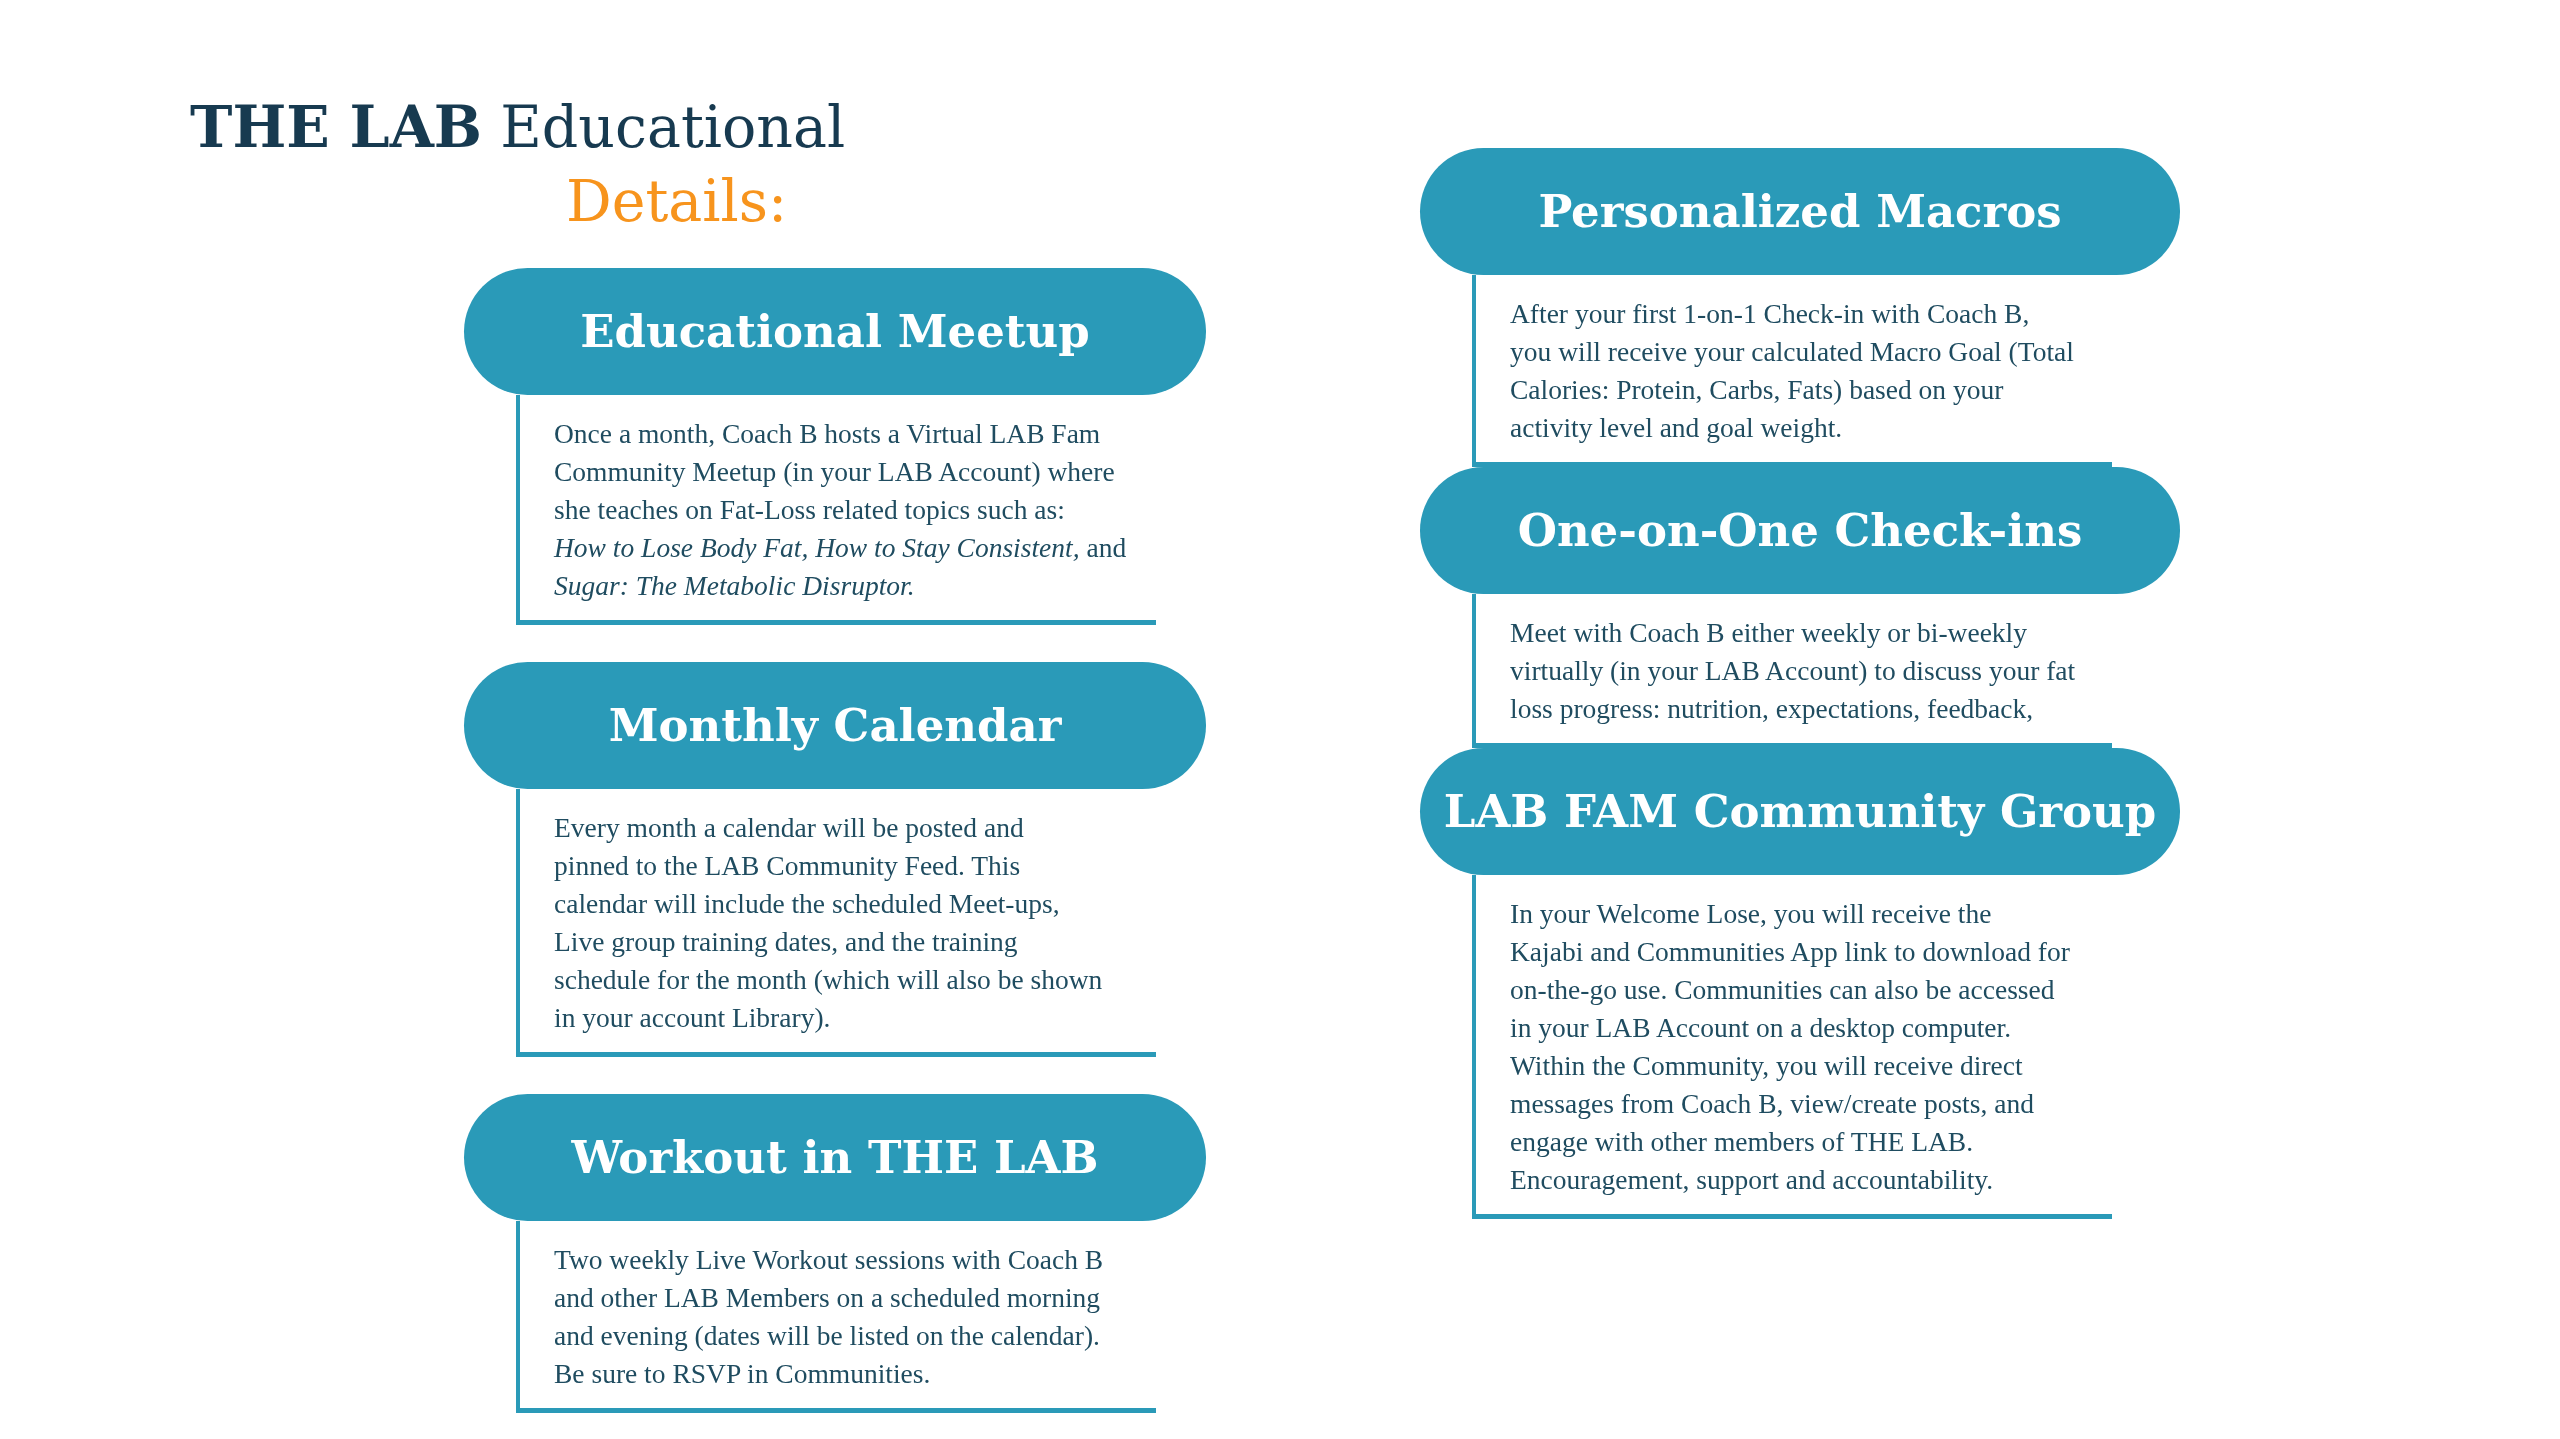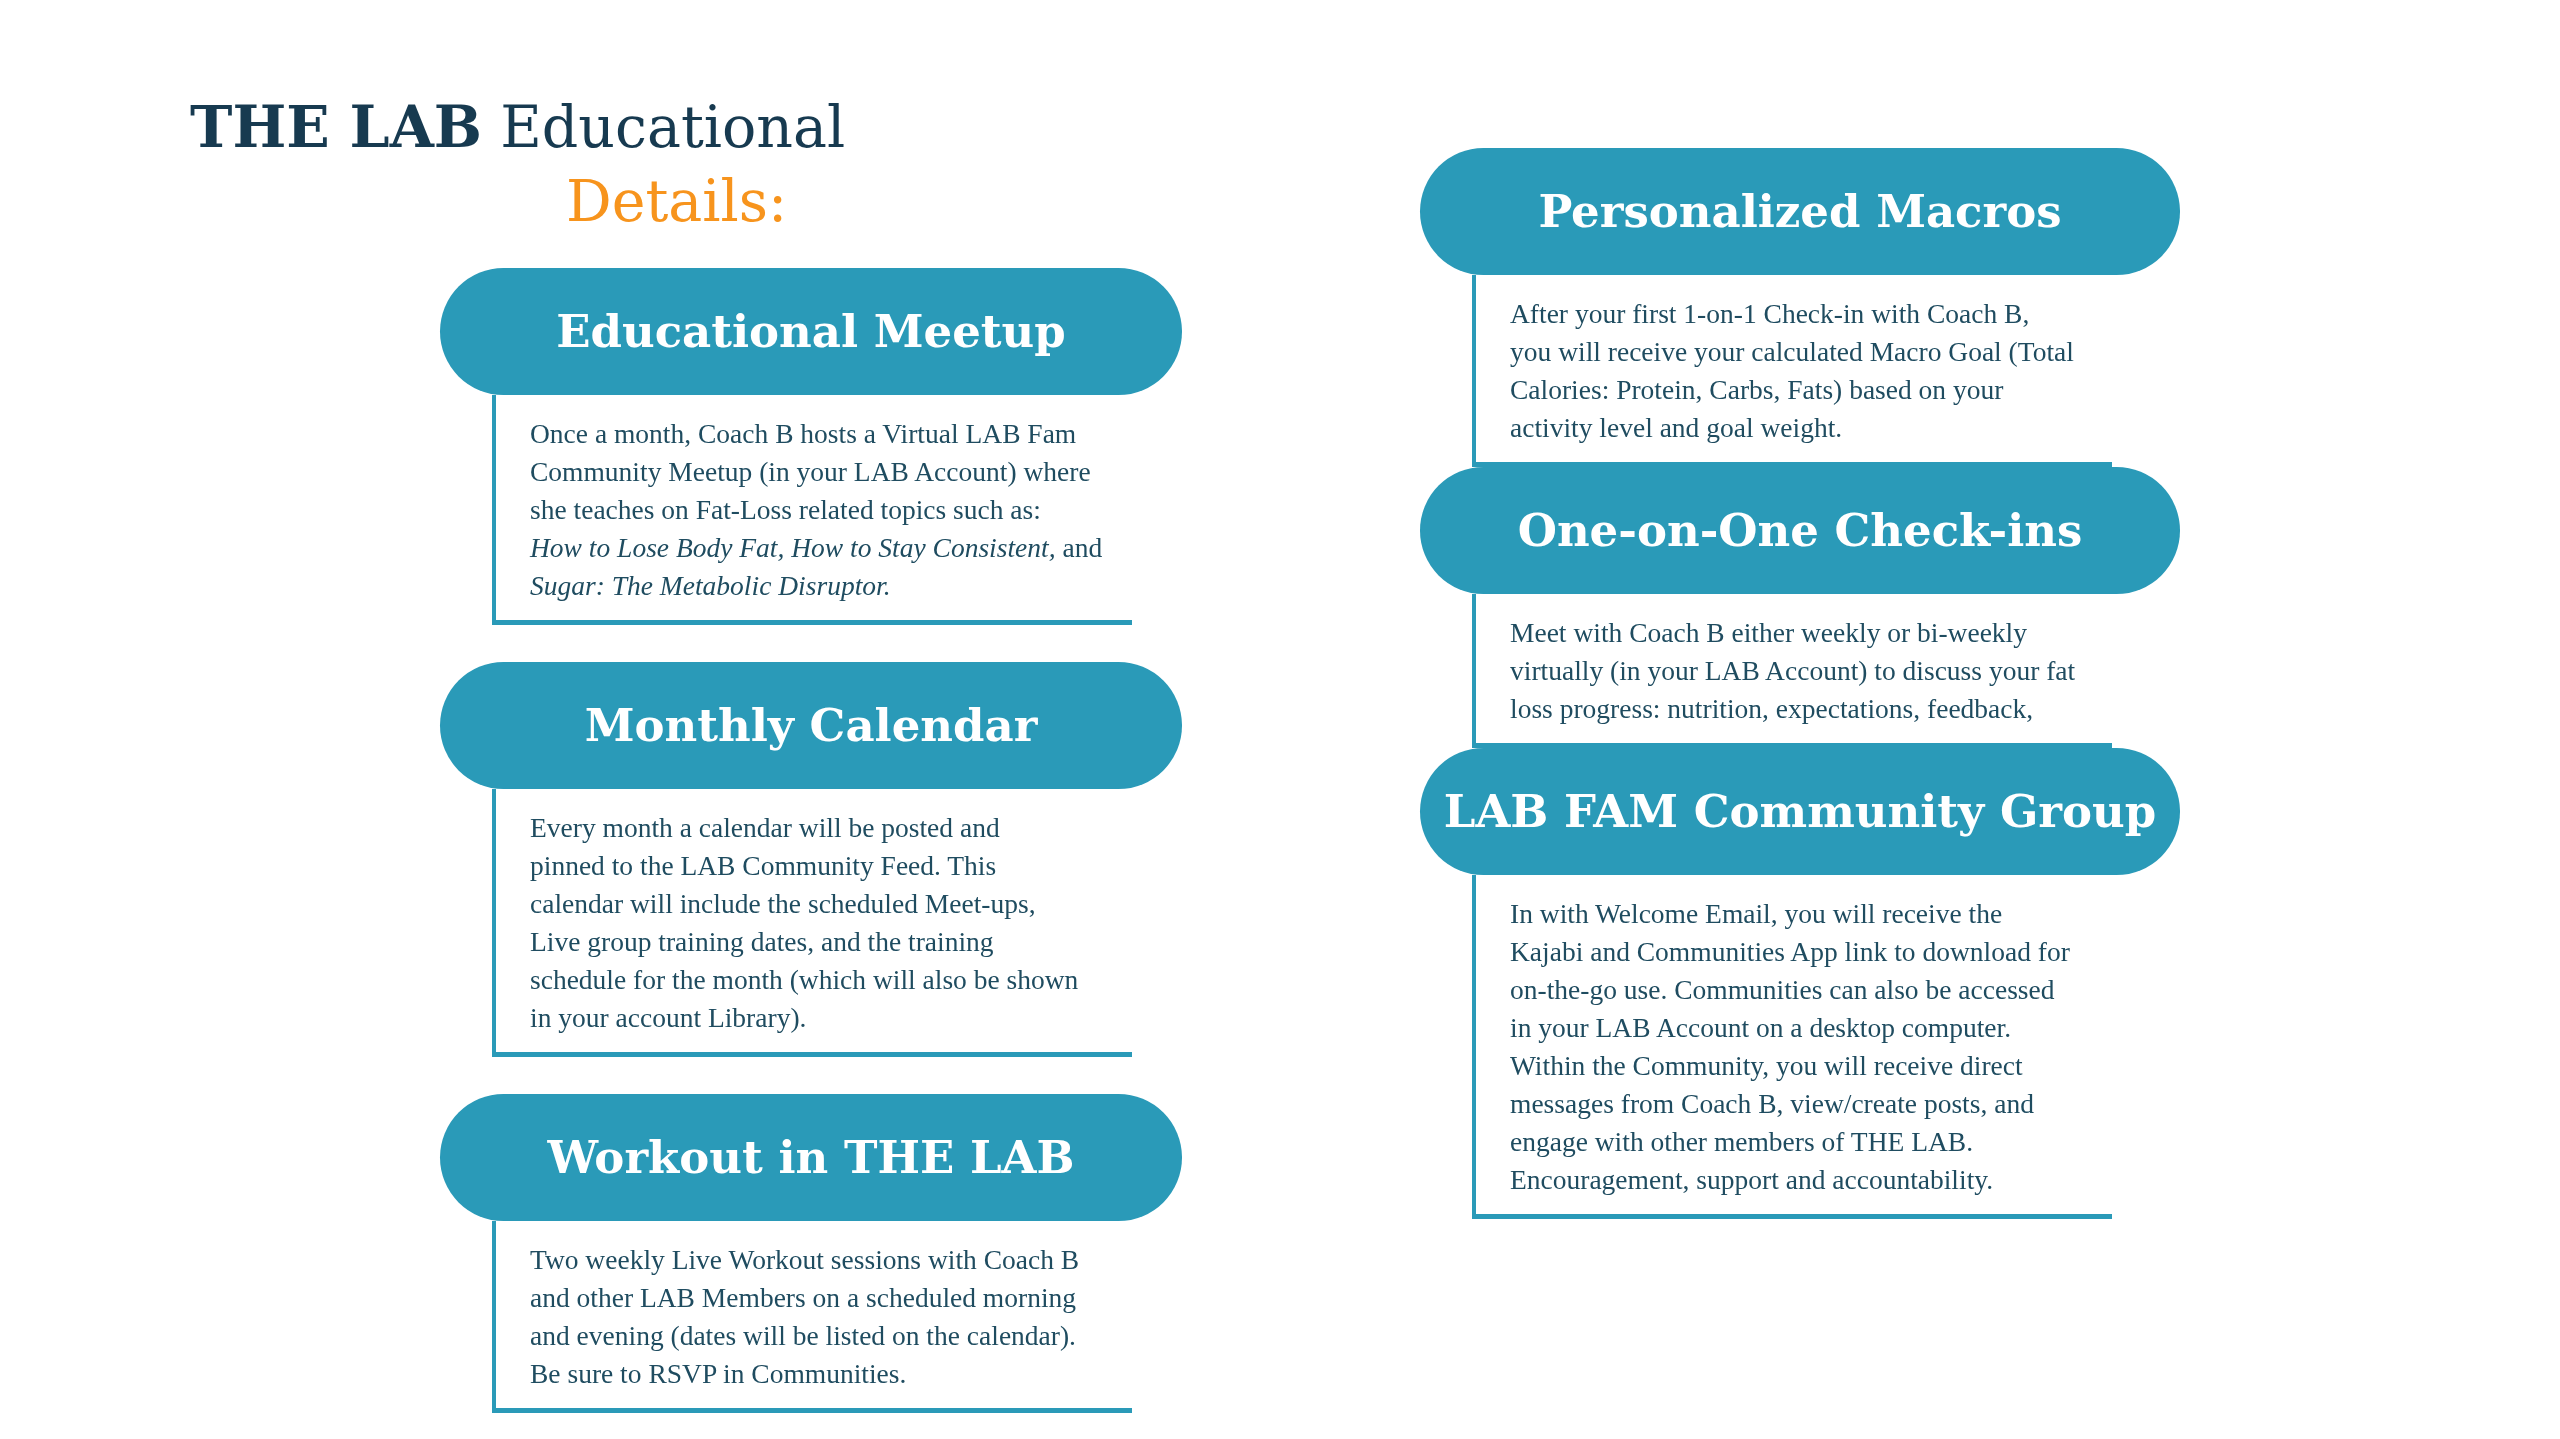--- a/index.html
+++ b/index.html
@@ -38,21 +38,21 @@
     line-height:70px;
     font-weight:normal;
     color:var(--orange);
     white-space:nowrap;
   }
   .column{
     position:absolute;
     display:flex;
     flex-direction:column;
   }
-  .column.left{left:440px;top:268px;width:742px;gap:37px;}
+  .column.left{left:464px;top:268px;width:742px;gap:37px;}
   .column.right{left:1420px;top:148px;width:760px;}
   .card{display:flex;flex-direction:column;}
   .pill{
     height:127px;
     border-radius:64px;
     background:var(--teal);
     display:flex;
     align-items:center;
     justify-content:center;
     font-family:"DejaVu Serif","Liberation Serif",serif;
@@ -132,21 +132,21 @@
         <div class="pill">One-on-One Check-ins</div>
         <div class="card-body">
           <div class="line"><span>Meet with Coach B either weekly or bi-weekly</span></div>
           <div class="line"><span>virtually (in your LAB Account) to discuss your fat</span></div>
           <div class="line"><span>loss progress: nutrition, expectations, feedback,</span></div>
         </div>
       </div>
       <div class="card">
         <div class="pill">LAB FAM Community Group</div>
         <div class="card-body">
-          <div class="line"><span>In with Welcome Email, you will receive the</span></div>
+          <div class="line"><span>In your Welcome Lose, you will receive the</span></div>
           <div class="line"><span>Kajabi and Communities App link to download for</span></div>
           <div class="line"><span>on-the-go use. Communities can also be accessed</span></div>
           <div class="line"><span>in your LAB Account on a desktop computer.</span></div>
           <div class="line"><span>Within the Community, you will receive direct</span></div>
           <div class="line"><span>messages from Coach B, view/create posts, and</span></div>
           <div class="line"><span>engage with other members of THE LAB.</span></div>
           <div class="line"><span>Encouragement, support and accountability.</span></div>
         </div>
       </div>
     </div>

